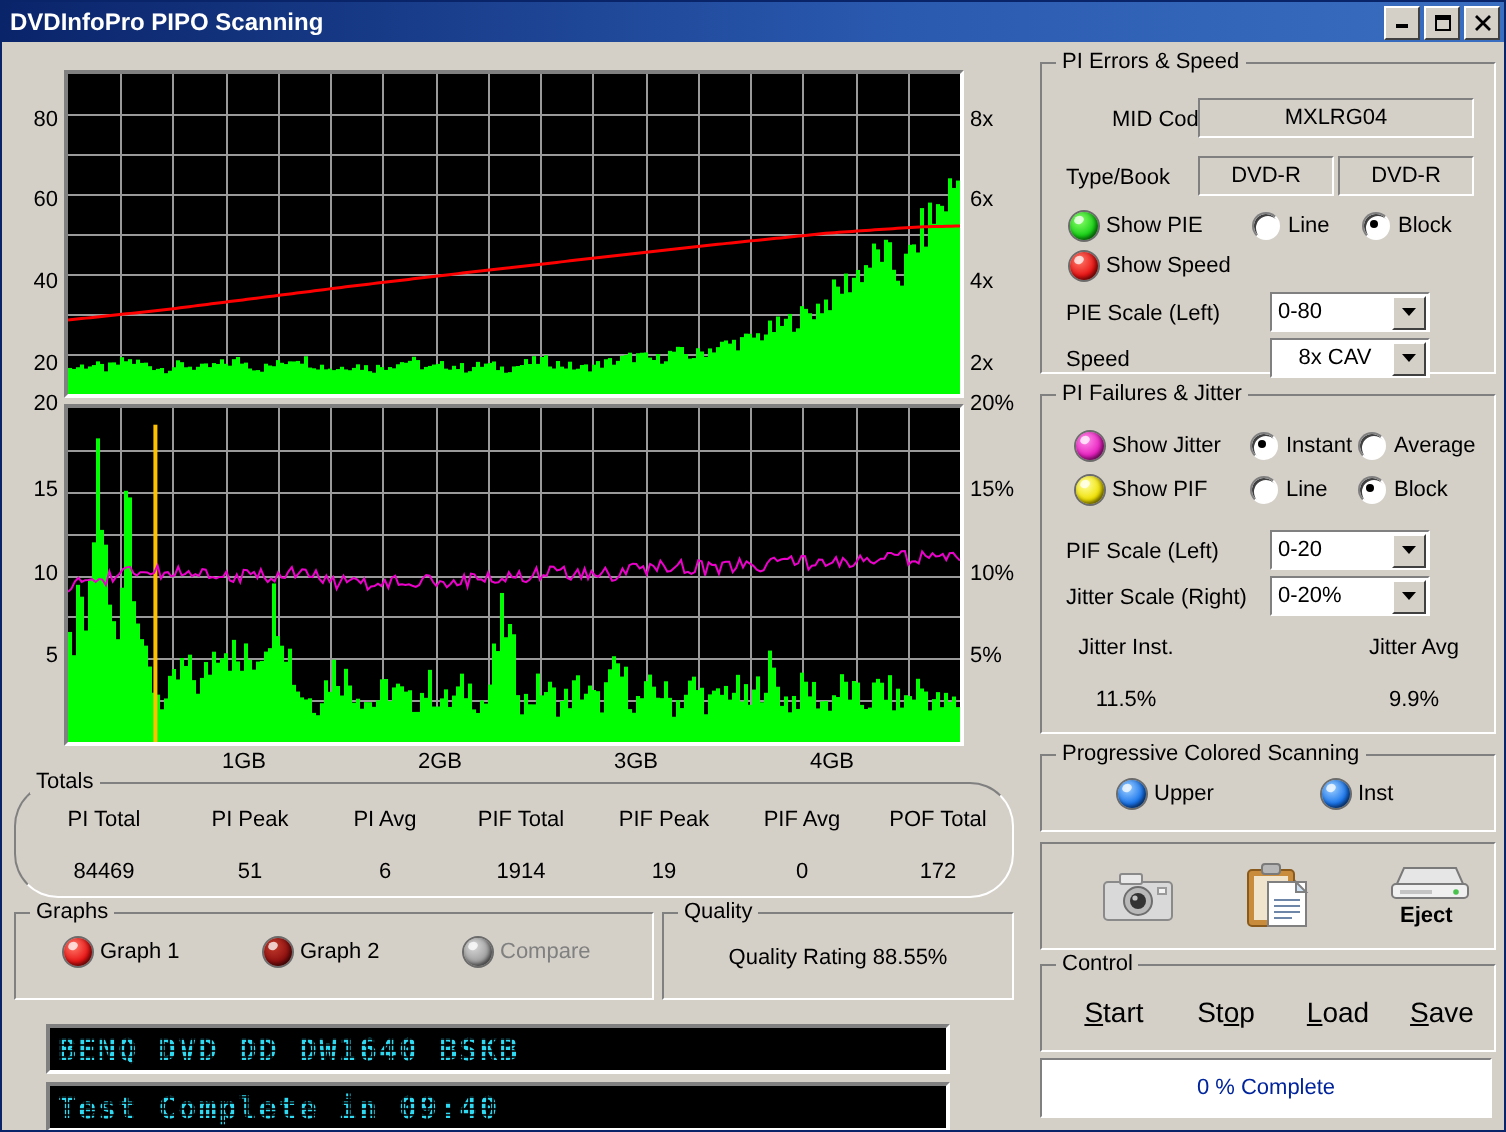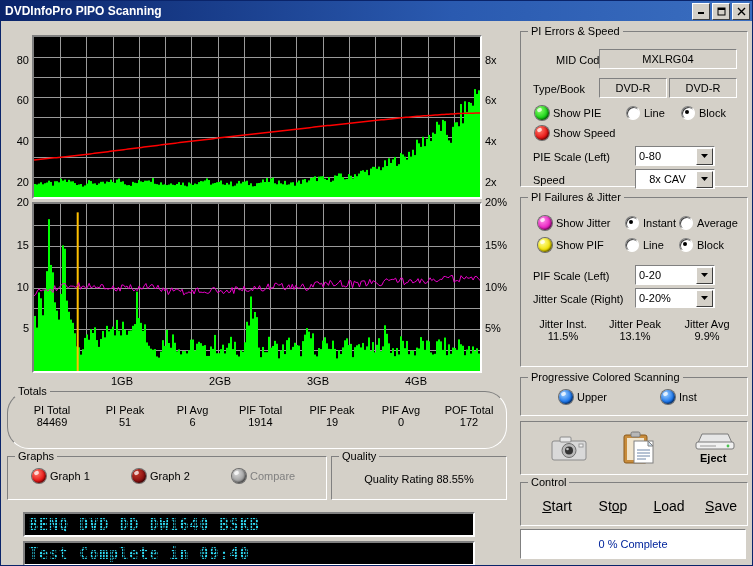--- a/index.html
+++ b/index.html
@@ -26,21 +26,21 @@
   .plot svg{display:block;}
   .xlab{position:absolute;font-size:11px;color:#000;}
 
   
   .gb{position:absolute;border:1px solid;border-color:#808080 #fff #fff #808080;}
   .gb > .cap{position:absolute;top:-7px;left:7px;background:#d4d0c8;padding:0 3px;font-size:11px;color:#000;}
 
   
   .tcol{position:absolute;text-align:center;font-size:11px;}
   .tcol .h{display:block;}
-  .tcol .v{display:block;margin-top:0;}
+  .tcol .v{display:block;margin-top:14px;}
 
   
   .led{width:14px;height:14px;border-radius:50%;display:inline-block;position:relative;
     box-shadow:inset -1px -1px 2px rgba(0,0,0,.55),0 0 0 1px #6b6b6b;vertical-align:middle;}
   .led::after{content:"";position:absolute;left:2px;top:2px;width:5px;height:4px;border-radius:50%;
     background:rgba(255,255,255,.75);transform:rotate(-25deg);}
   .led.green{background:radial-gradient(circle at 35% 30%,#8cff6a,#17d117 60%,#0a8f0a);}
   .led.red{background:radial-gradient(circle at 35% 30%,#ff7a6a,#e81414 60%,#9a0606);}
   .led.dred{background:radial-gradient(circle at 35% 30%,#c23b2b,#8e1010 60%,#5a0505);}
   .led.magenta{background:radial-gradient(circle at 35% 30%,#ff8ee8,#e81fc0 60%,#9b0f7d);}
@@ -813,24 +813,20 @@
             <svg width="7" height="4">
                 <path d="M0,0 L7,0 L3.5,4 Z" fill="#000"></path>
               </svg>
           </span>
         </div>
 
         <div class="tcol" style="left:6px;top:120px;width:72px;">
           <span class="h">Jitter Inst.</span>
           <span class="v">11.5%</span>
         </div>
-        <div class="tcol" style="left:78px;top:120px;width:72px;">
-          <span class="h">Jitter Peak</span>
-          <span class="v">13.1%</span>
-        </div>
         <div class="tcol" style="left:150px;top:120px;width:72px;">
           <span class="h">Jitter Avg</span>
           <span class="v">9.9%</span>
         </div>
       </div>
 
       <div class="gb" style="left:7px;top:356px;width:226px;height:37px;">
         <span class="cap">Progressive Colored Scanning</span>
         <div class="absrow" style="left:38px;top:12px;">
           <span class="led blue"></span>

